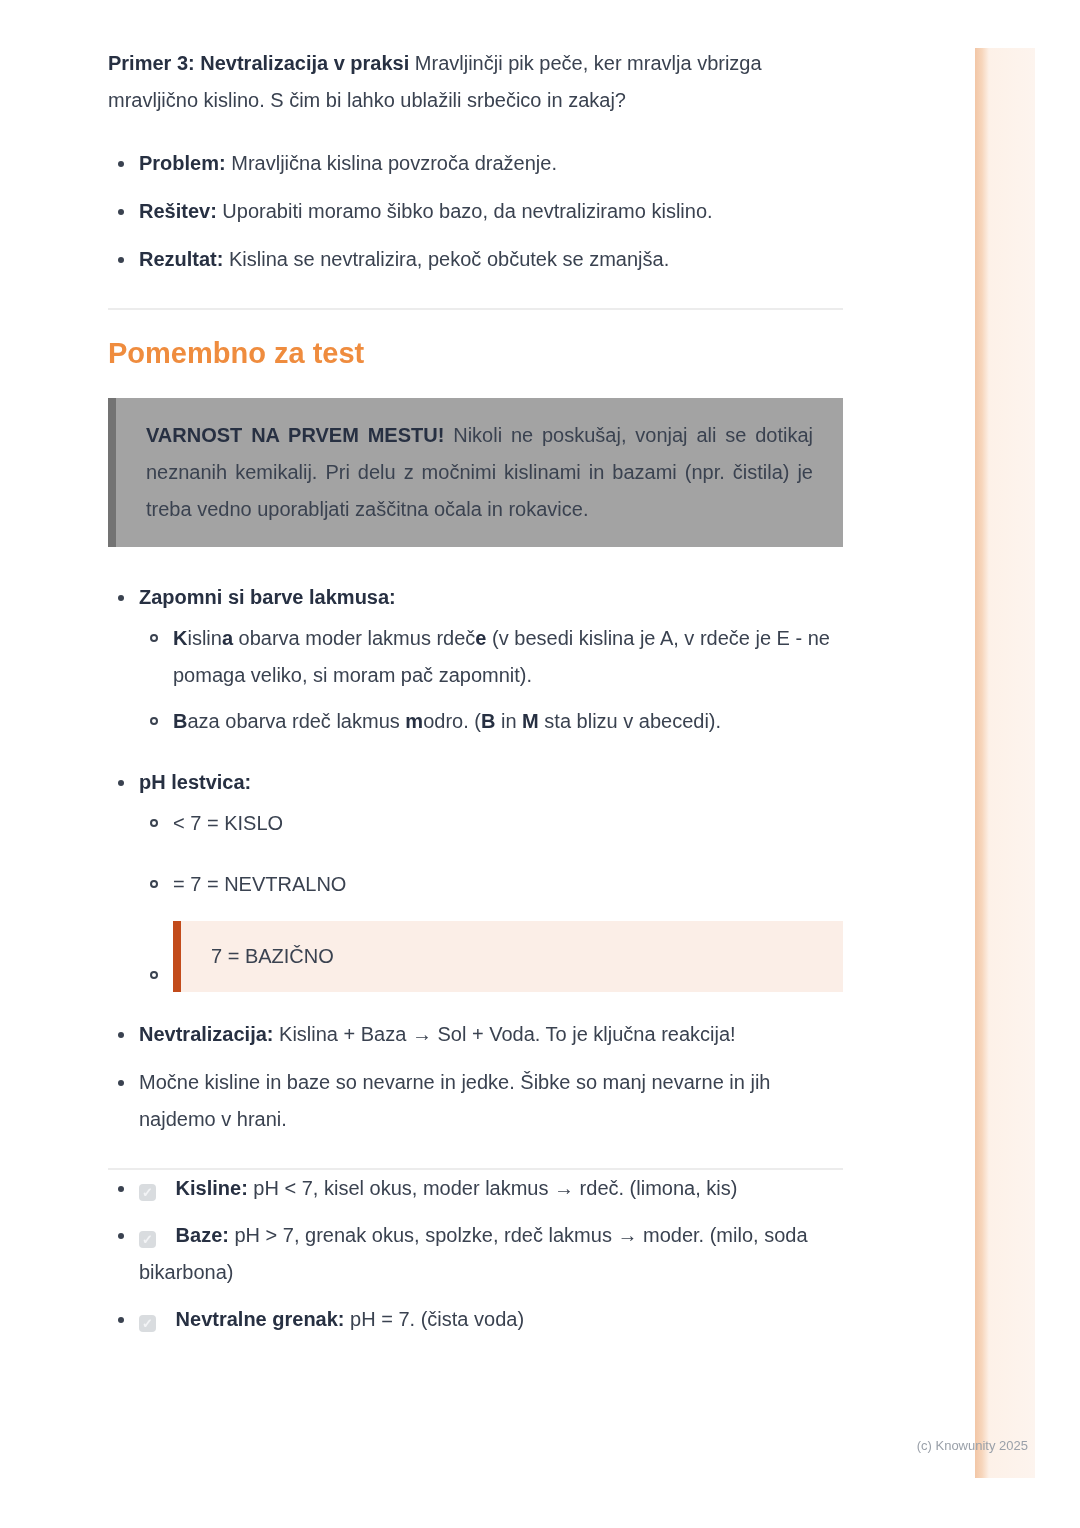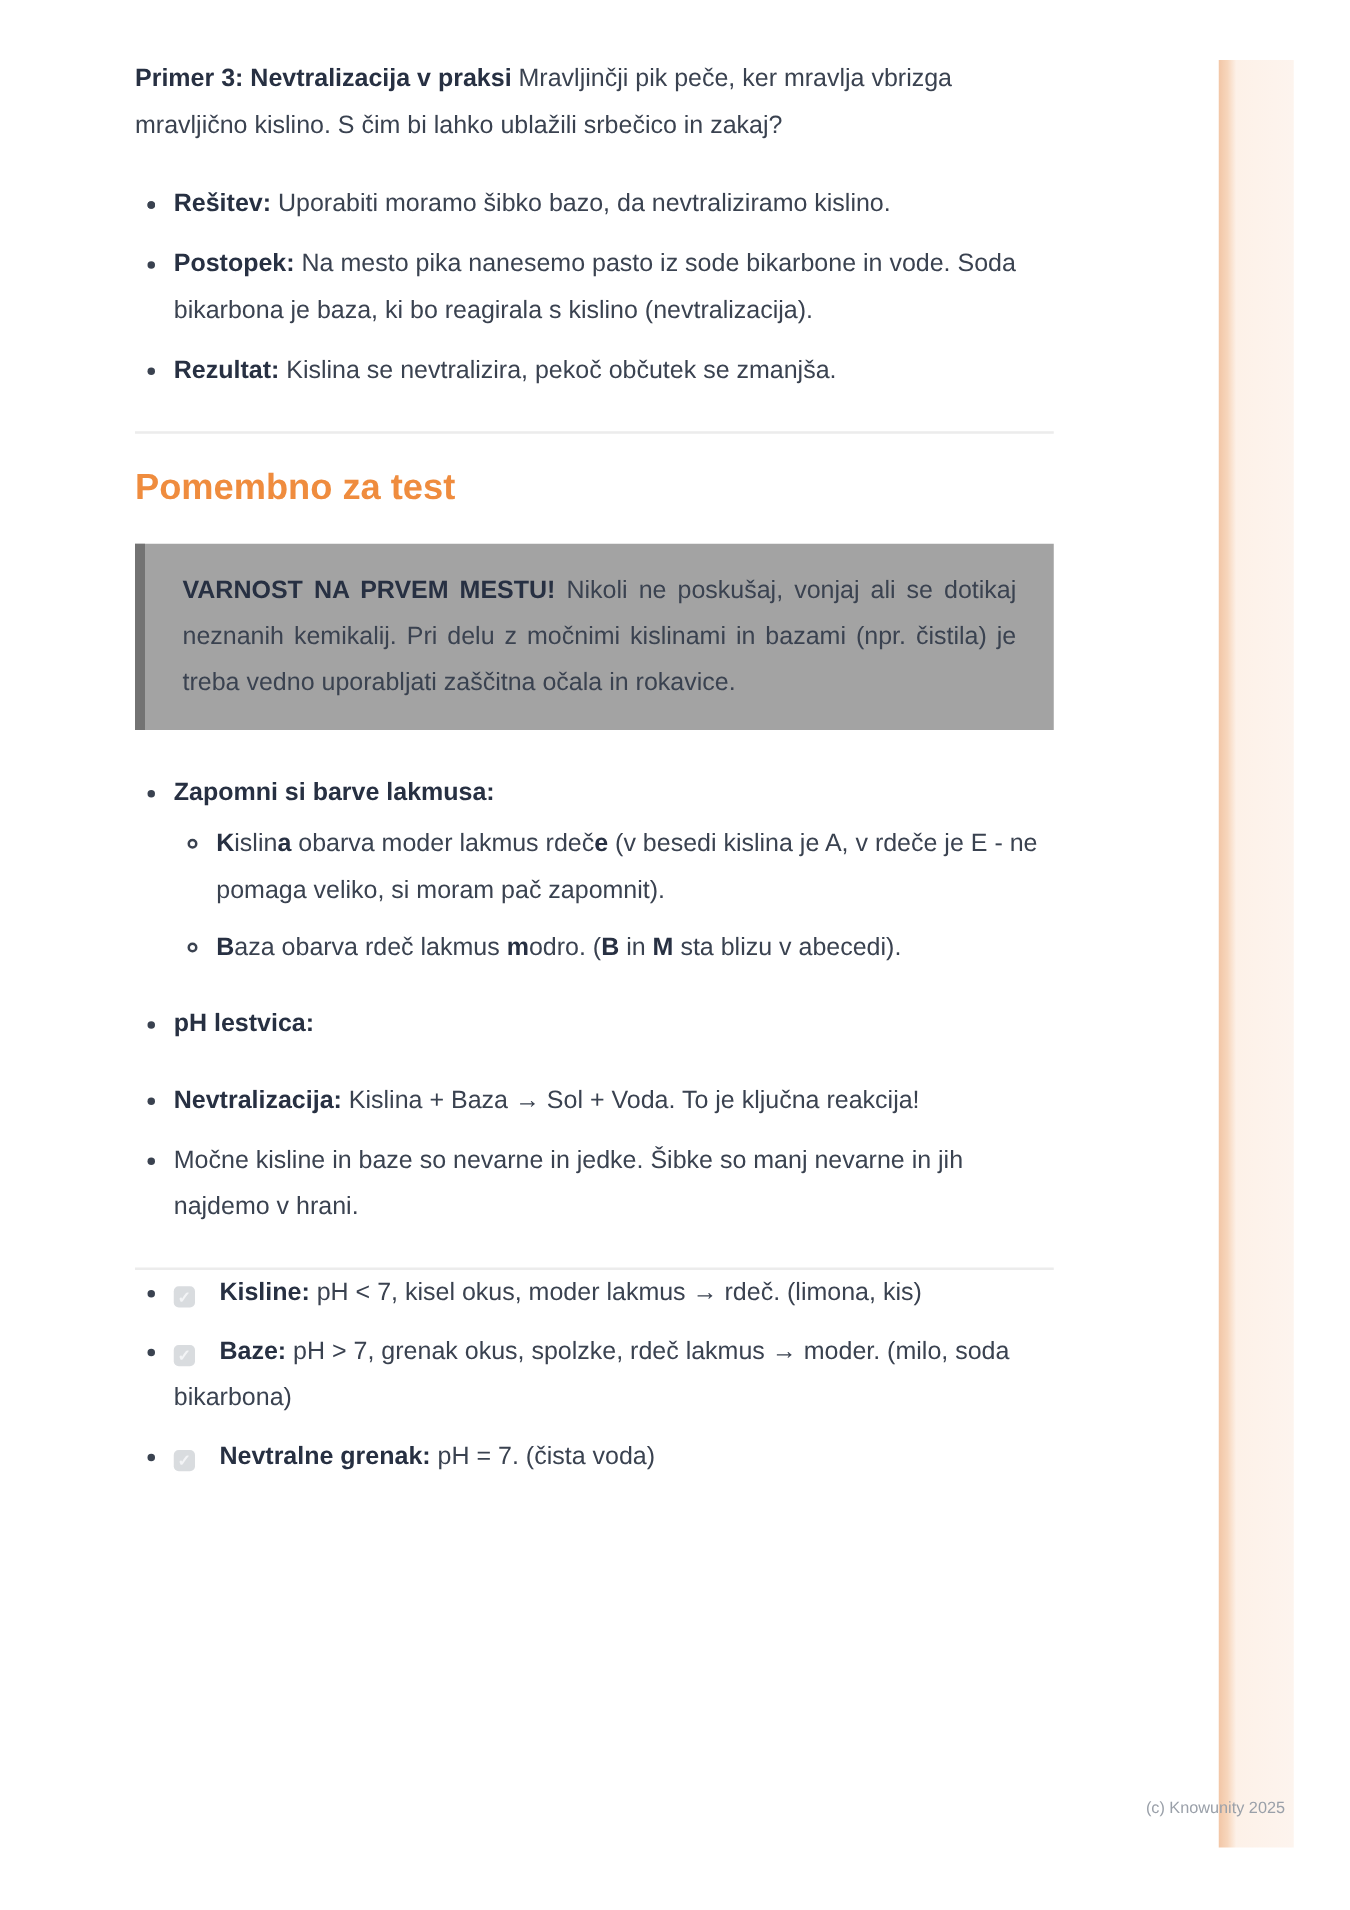--- a/index.html
+++ b/index.html
@@ -66,28 +66,25 @@
 
 <div class="edge-strip"></div>
 
 <div class="content">
 
   <p class="intro"><strong>Primer 3: Nevtralizacija v praksi</strong> Mravljinčji pik peče, ker mravlja vbrizga mravljično kislino. S čim bi lahko ublažili srbečico in zakaj?</p>
 
   <ul>
     <li>
       <span class="dot"></span>
+      <span><strong>Problem:</strong> Mravljična kislina povzroča draženje.</span>
     </li>
     <li>
       <span class="dot"></span>
       <span><strong>Rešitev:</strong> Uporabiti moramo šibko bazo, da nevtraliziramo kislino.</span>
-    </li>
-    <li>
-      <span class="dot"></span>
-      <span><strong>Postopek:</strong> Na mesto pika nanesemo pasto iz sode bikarbone in vode. Soda bikarbona je baza, ki bo reagirala s kislino (nevtralizacija).</span>
     </li>
     <li>
       <span class="dot"></span>
       <span><strong>Rezultat:</strong> Kislina se nevtralizira, pekoč občutek se zmanjša.</span>
     </li>
   </ul>
 
   <hr class="divider">
 
   <h2 class="section-title">Pomembno za test</h2>
@@ -107,20 +104,36 @@
         </li>
         <li>
           <span class="circle"></span>
           <span><strong>B</strong>aza obarva rdeč lakmus <strong>m</strong>odro. (<strong>B</strong> in <strong>M</strong> sta blizu v abecedi).</span>
         </li>
       </ul>
     </li>
     <li class="spaced-top">
       <span class="dot"></span>
       <span><strong>pH lestvica:</strong></span>
+      <ul class="sub">
+        <li>
+          <span class="circle"></span>
+          <span>&lt; 7 = KISLO</span>
+        </li>
+        <li class="spaced-top">
+          <span class="circle"></span>
+          <span>= 7 = NEVTRALNO</span>
+        </li>
+        <li class="quote-li">
+          <span class="circle"></span>
+          <div class="quote-box">
+            <span>7 = BAZIČNO</span>
+          </div>
+        </li>
+      </ul>
     </li>
     <li class="spaced-top">
       <span class="dot"></span>
       <span><strong>Nevtralizacija:</strong> Kislina + Baza → Sol + Voda. To je ključna reakcija!</span>
     </li>
     <li>
       <span class="dot"></span>
       <span>Močne kisline in baze so nevarne in jedke. Šibke so manj nevarne in jih najdemo v hrani.</span>
     </li>
   </ul>

